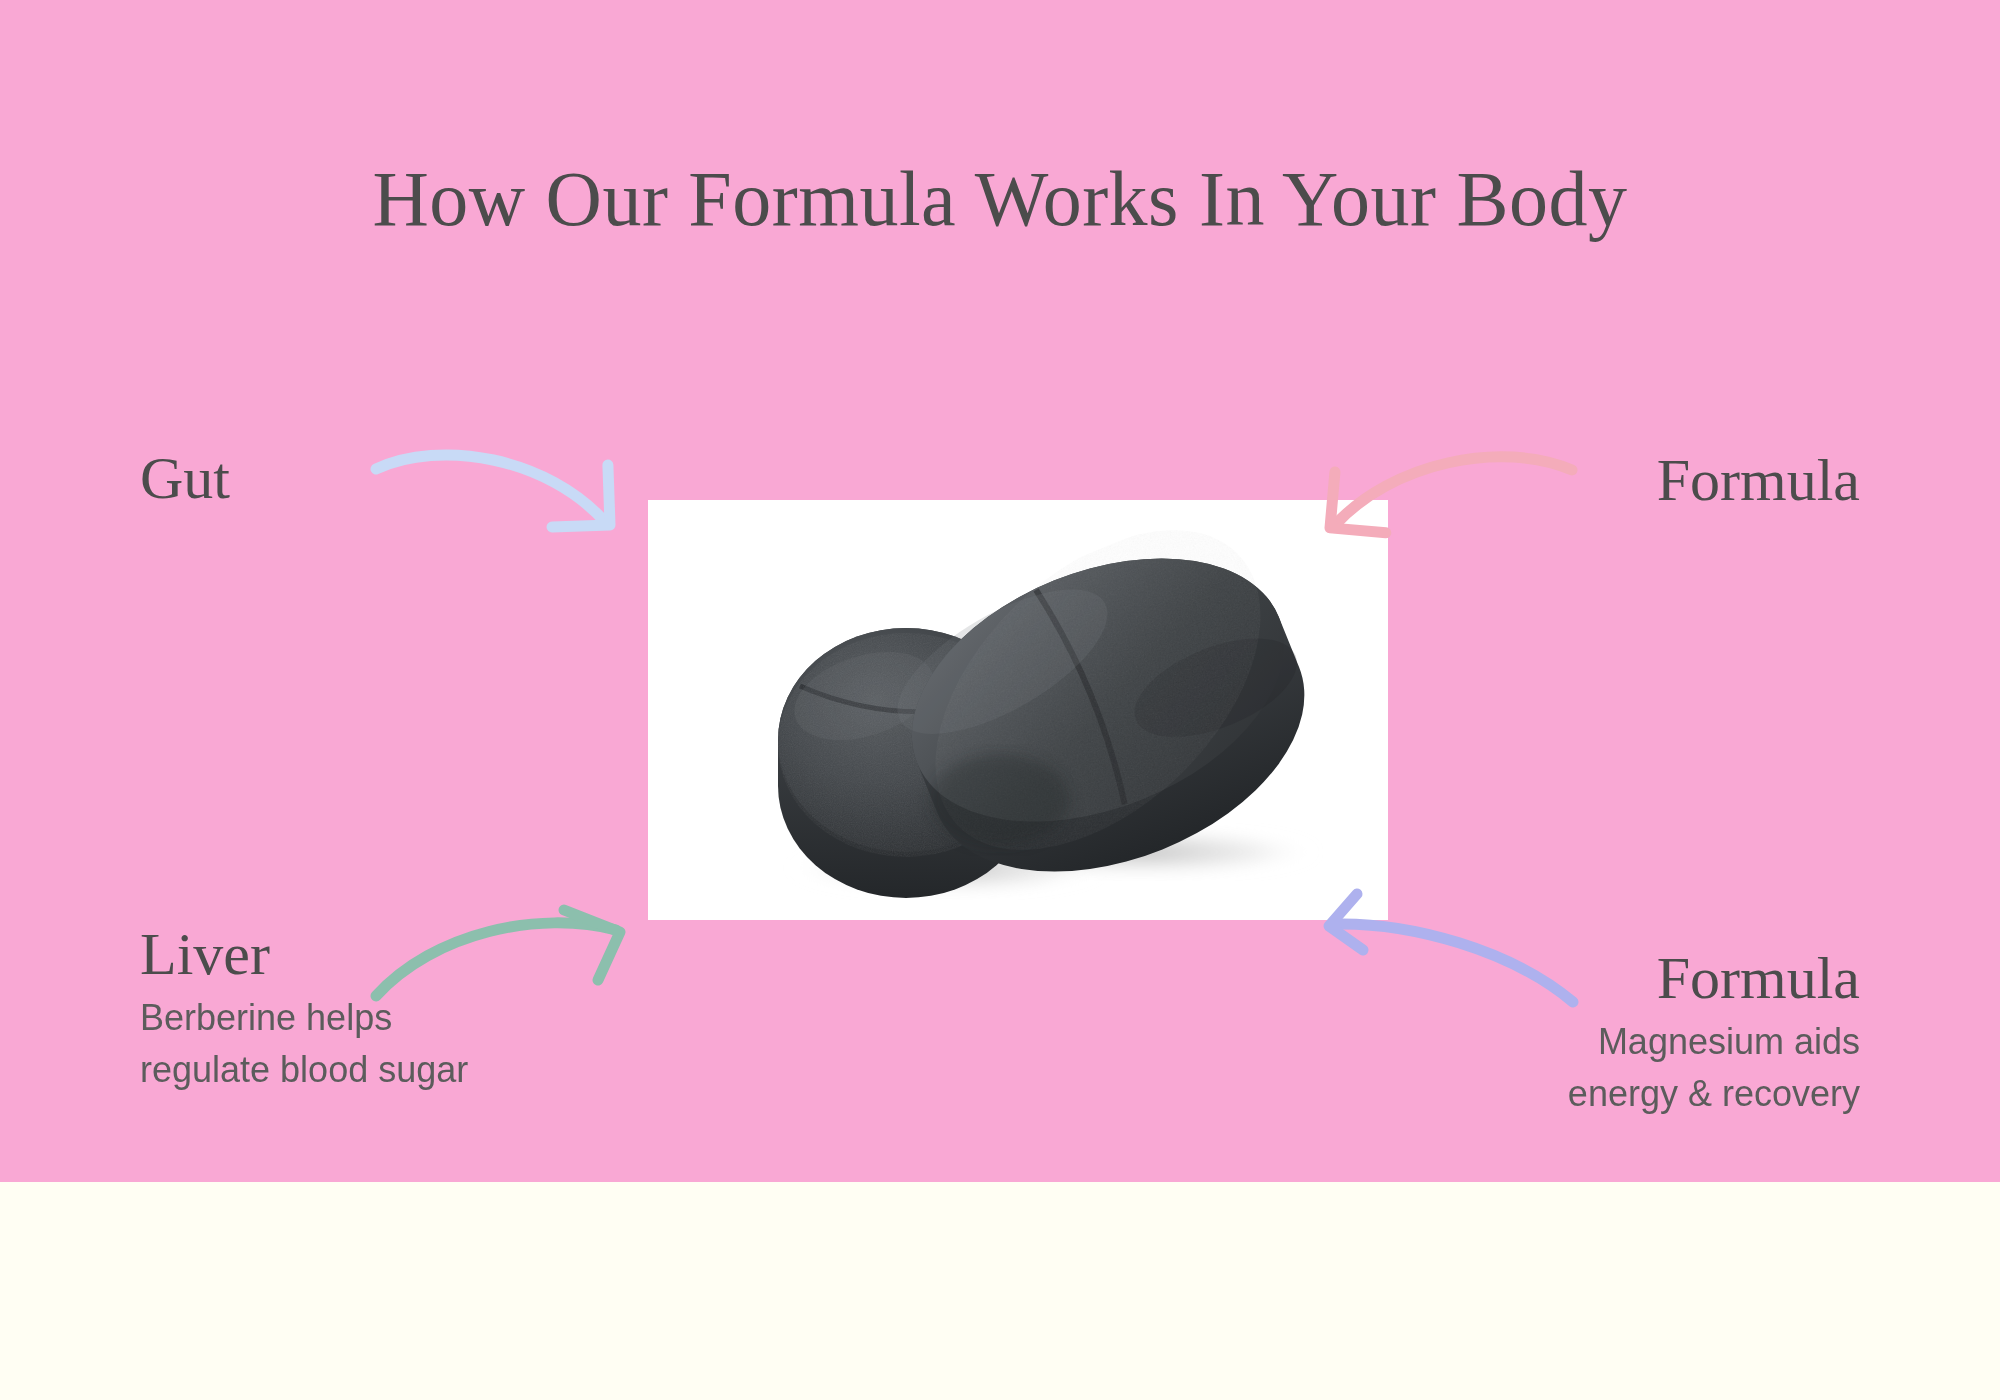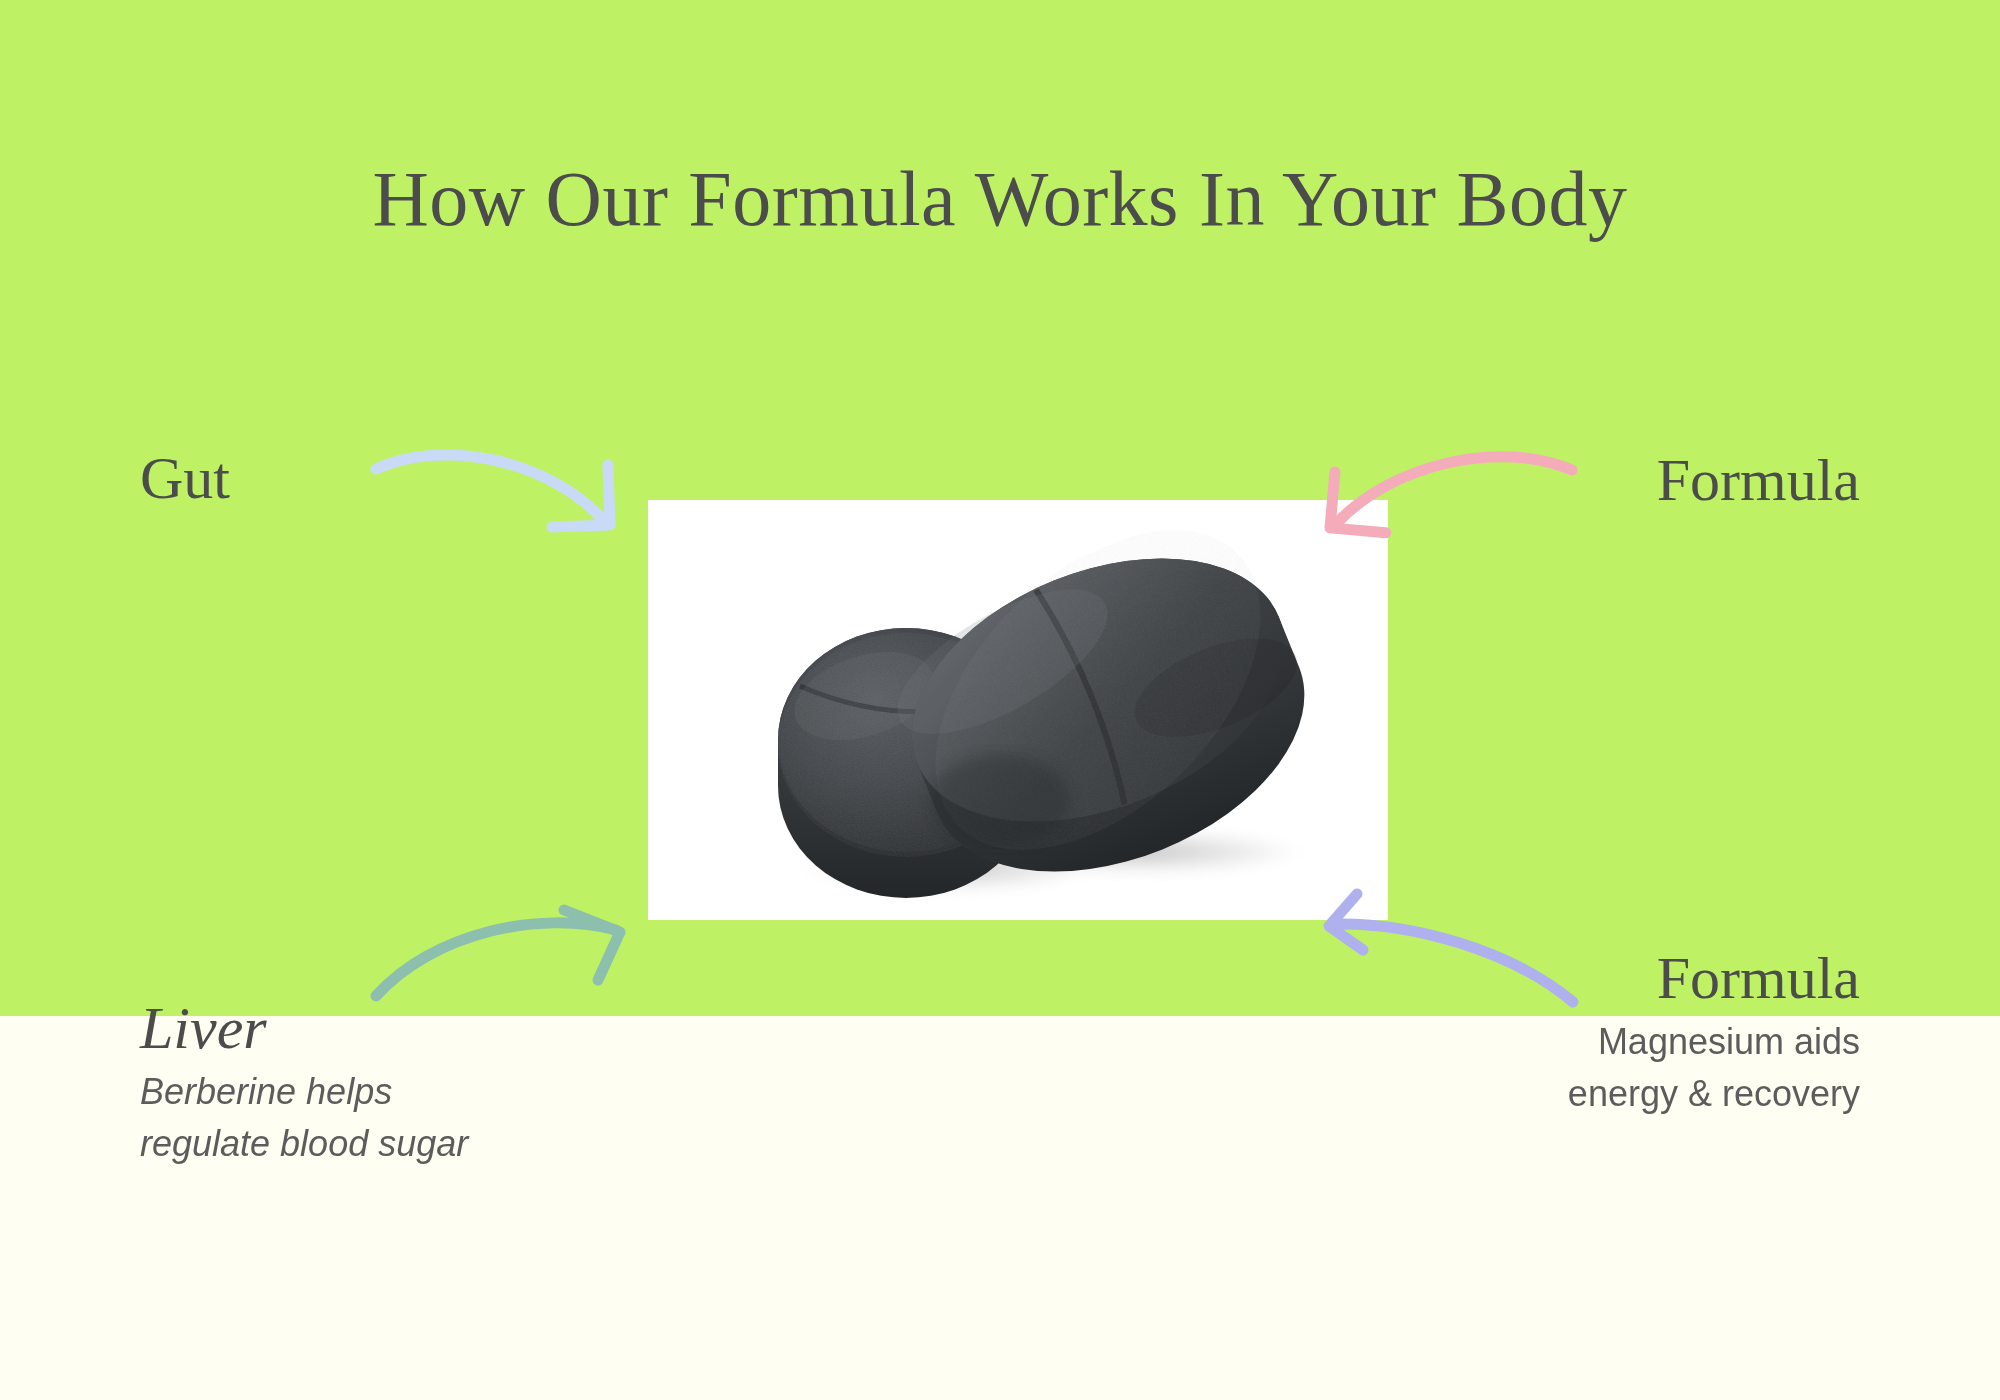--- a/index.html
+++ b/index.html
@@ -10,22 +10,22 @@
     width: 2000px;
     height: 1400px;
     background: #FFFEF3;
     font-family: "Liberation Sans", sans-serif;
     overflow: hidden;
   }
 
   #stage {
     position: relative;
     width: 2000px;
-    height: 1016px;
-    background: #bef264;
+    height: 1182px;
+    background: #f9a8d4;
   }
 
   
   #page-title {
     position: absolute;
     top: 108px;
     left: 0;
     width: 2000px;
     text-align: center;
     font-family: "Liberation Serif", "DejaVu Serif", serif;
@@ -66,21 +66,21 @@
     line-height: 1.45;
     color: #5C5C5C;
     font-weight: 300;
     white-space: pre-line;
     margin: 0;
   }
   .callout.left  { text-align: left; }
   .callout.right { text-align: right; }
 
   #callout-gut      { left: 140px;  top: 440px; }
-  #callout-liver    { left: 140px;  top: 990px; font-style: italic; }
+  #callout-liver    { left: 140px;  top: 916px; }
   #callout-pancreas { right: 140px; top: 442px; }
   #callout-muscles  { right: 140px; top: 940px; }
 
   
   .arrow-svg {
     position: absolute;
     overflow: visible;
     pointer-events: none;
   }
   .arrow-svg path {

